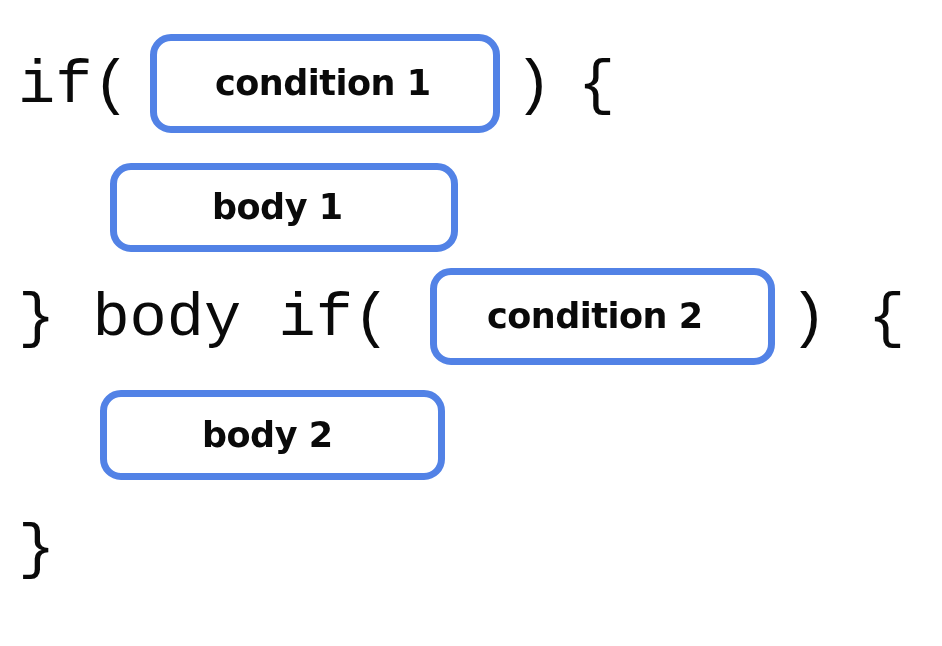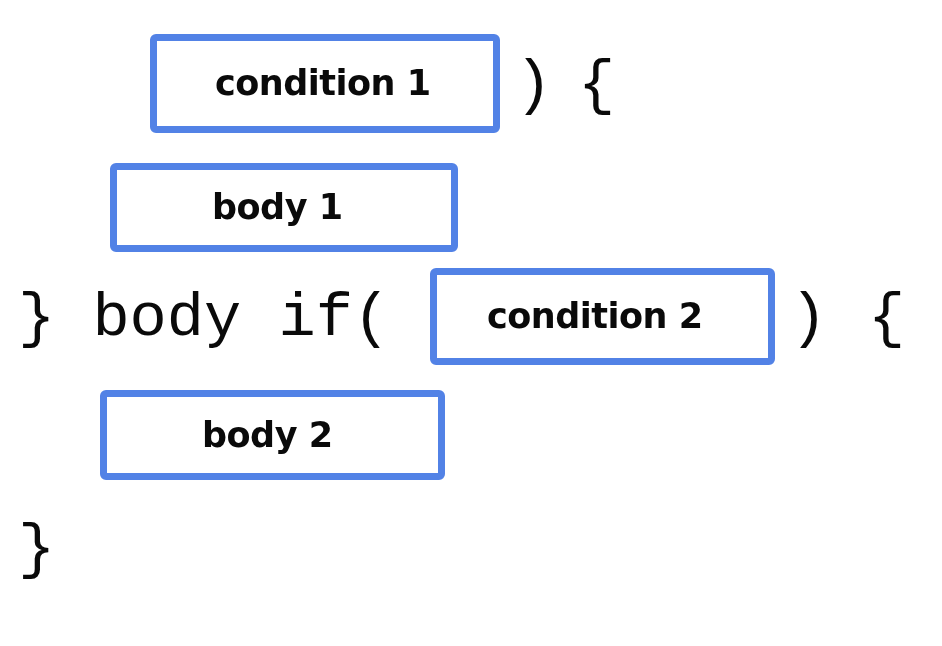--- a/index.html
+++ b/index.html
@@ -30,21 +30,21 @@
     white-space: pre;
     letter-spacing: 0px;
   }
 
   
   .slot {
     position: absolute;
     box-sizing: border-box;
     background: #ffffff;
     border: 7px solid #5282E6;
-    border-radius: 6px;
+    border-radius: 21px;
     display: flex;
     align-items: center;
   }
   .slot-label {
     font-family: "DejaVu Sans", "Liberation Sans", sans-serif;
     font-weight: 700;
     font-size: 35px;
     line-height: 1;
     color: #0a0a0a;
     white-space: nowrap;
@@ -73,20 +73,21 @@
   #tok-close-2     { left: 790px; top: 288px; }
   #tok-brace-2     { left: 868px; top: 288px; }
 
   #tok-end-brace   { left: 18px;  top: 519px; }
 </style>
 </head>
 <body>
 
 <div id="canvas">
 
+  <span class="code" id="tok-if-open">if(</span>
 
   <div class="slot" id="slot-condition-1">
     <span class="slot-label">condition 1</span>
   </div>
 
   <span class="code" id="tok-close-1">)</span>
 
   <span class="code" id="tok-brace-1">{</span>
 
   <div class="slot" id="slot-body-1">

